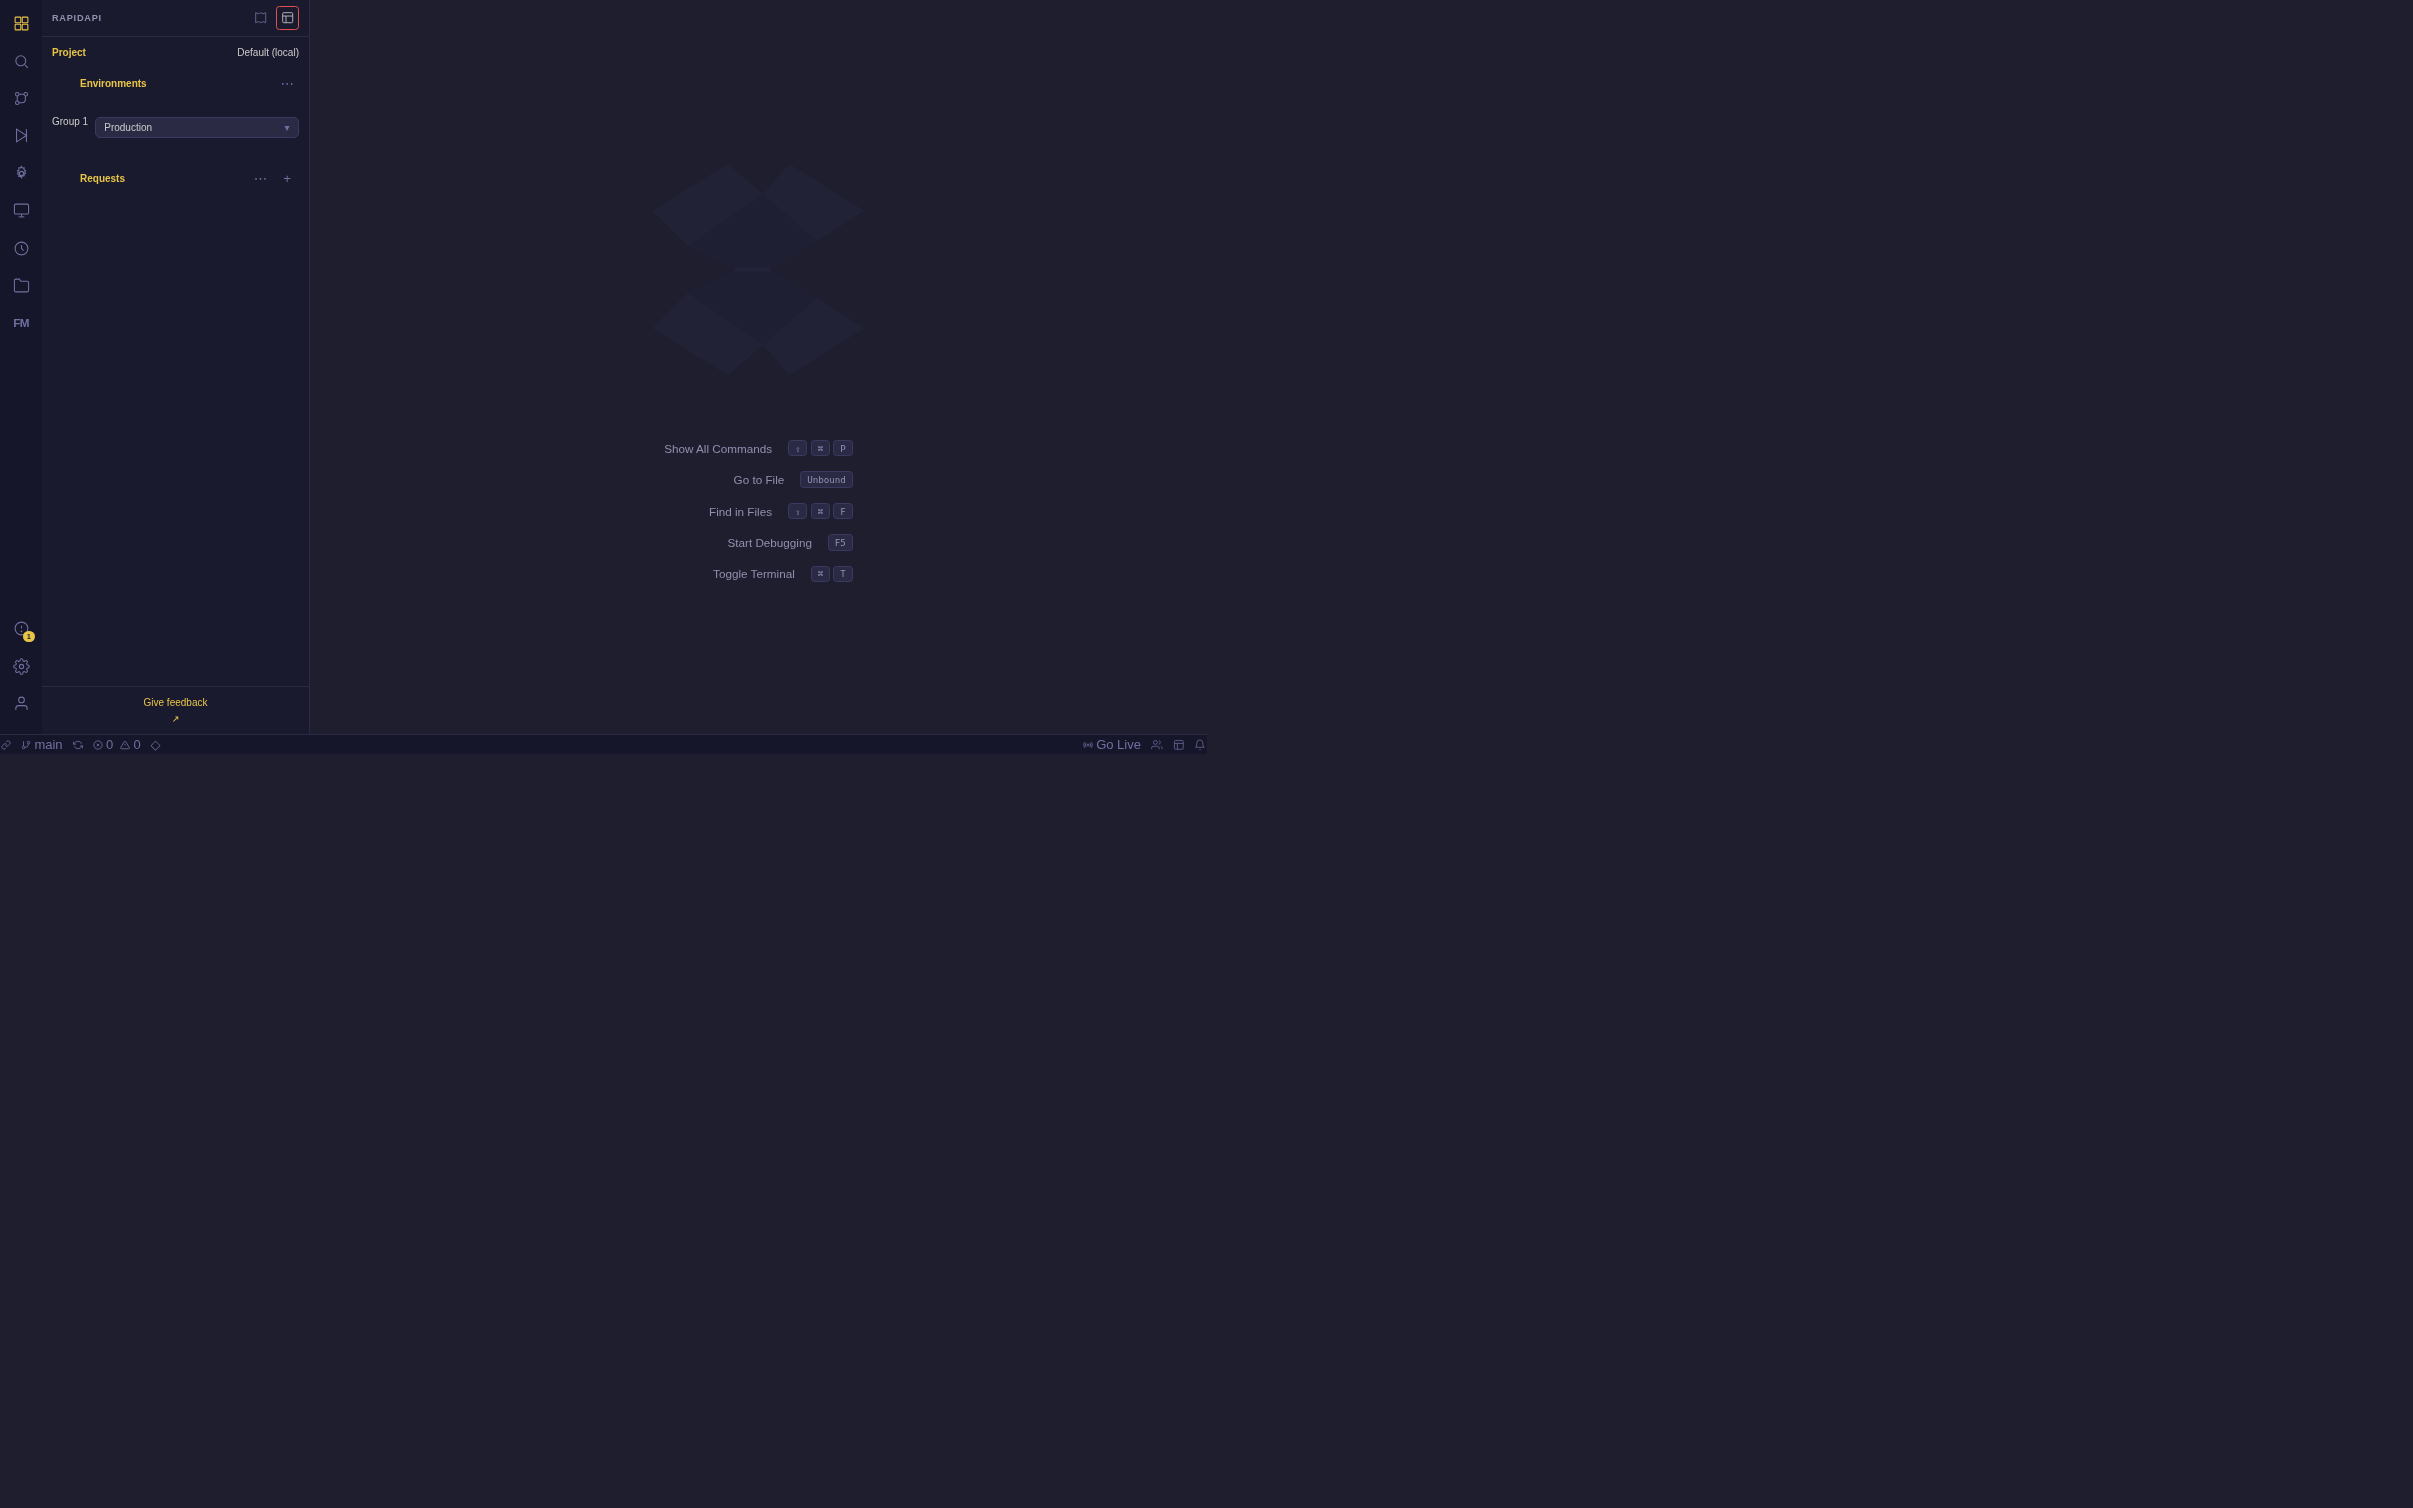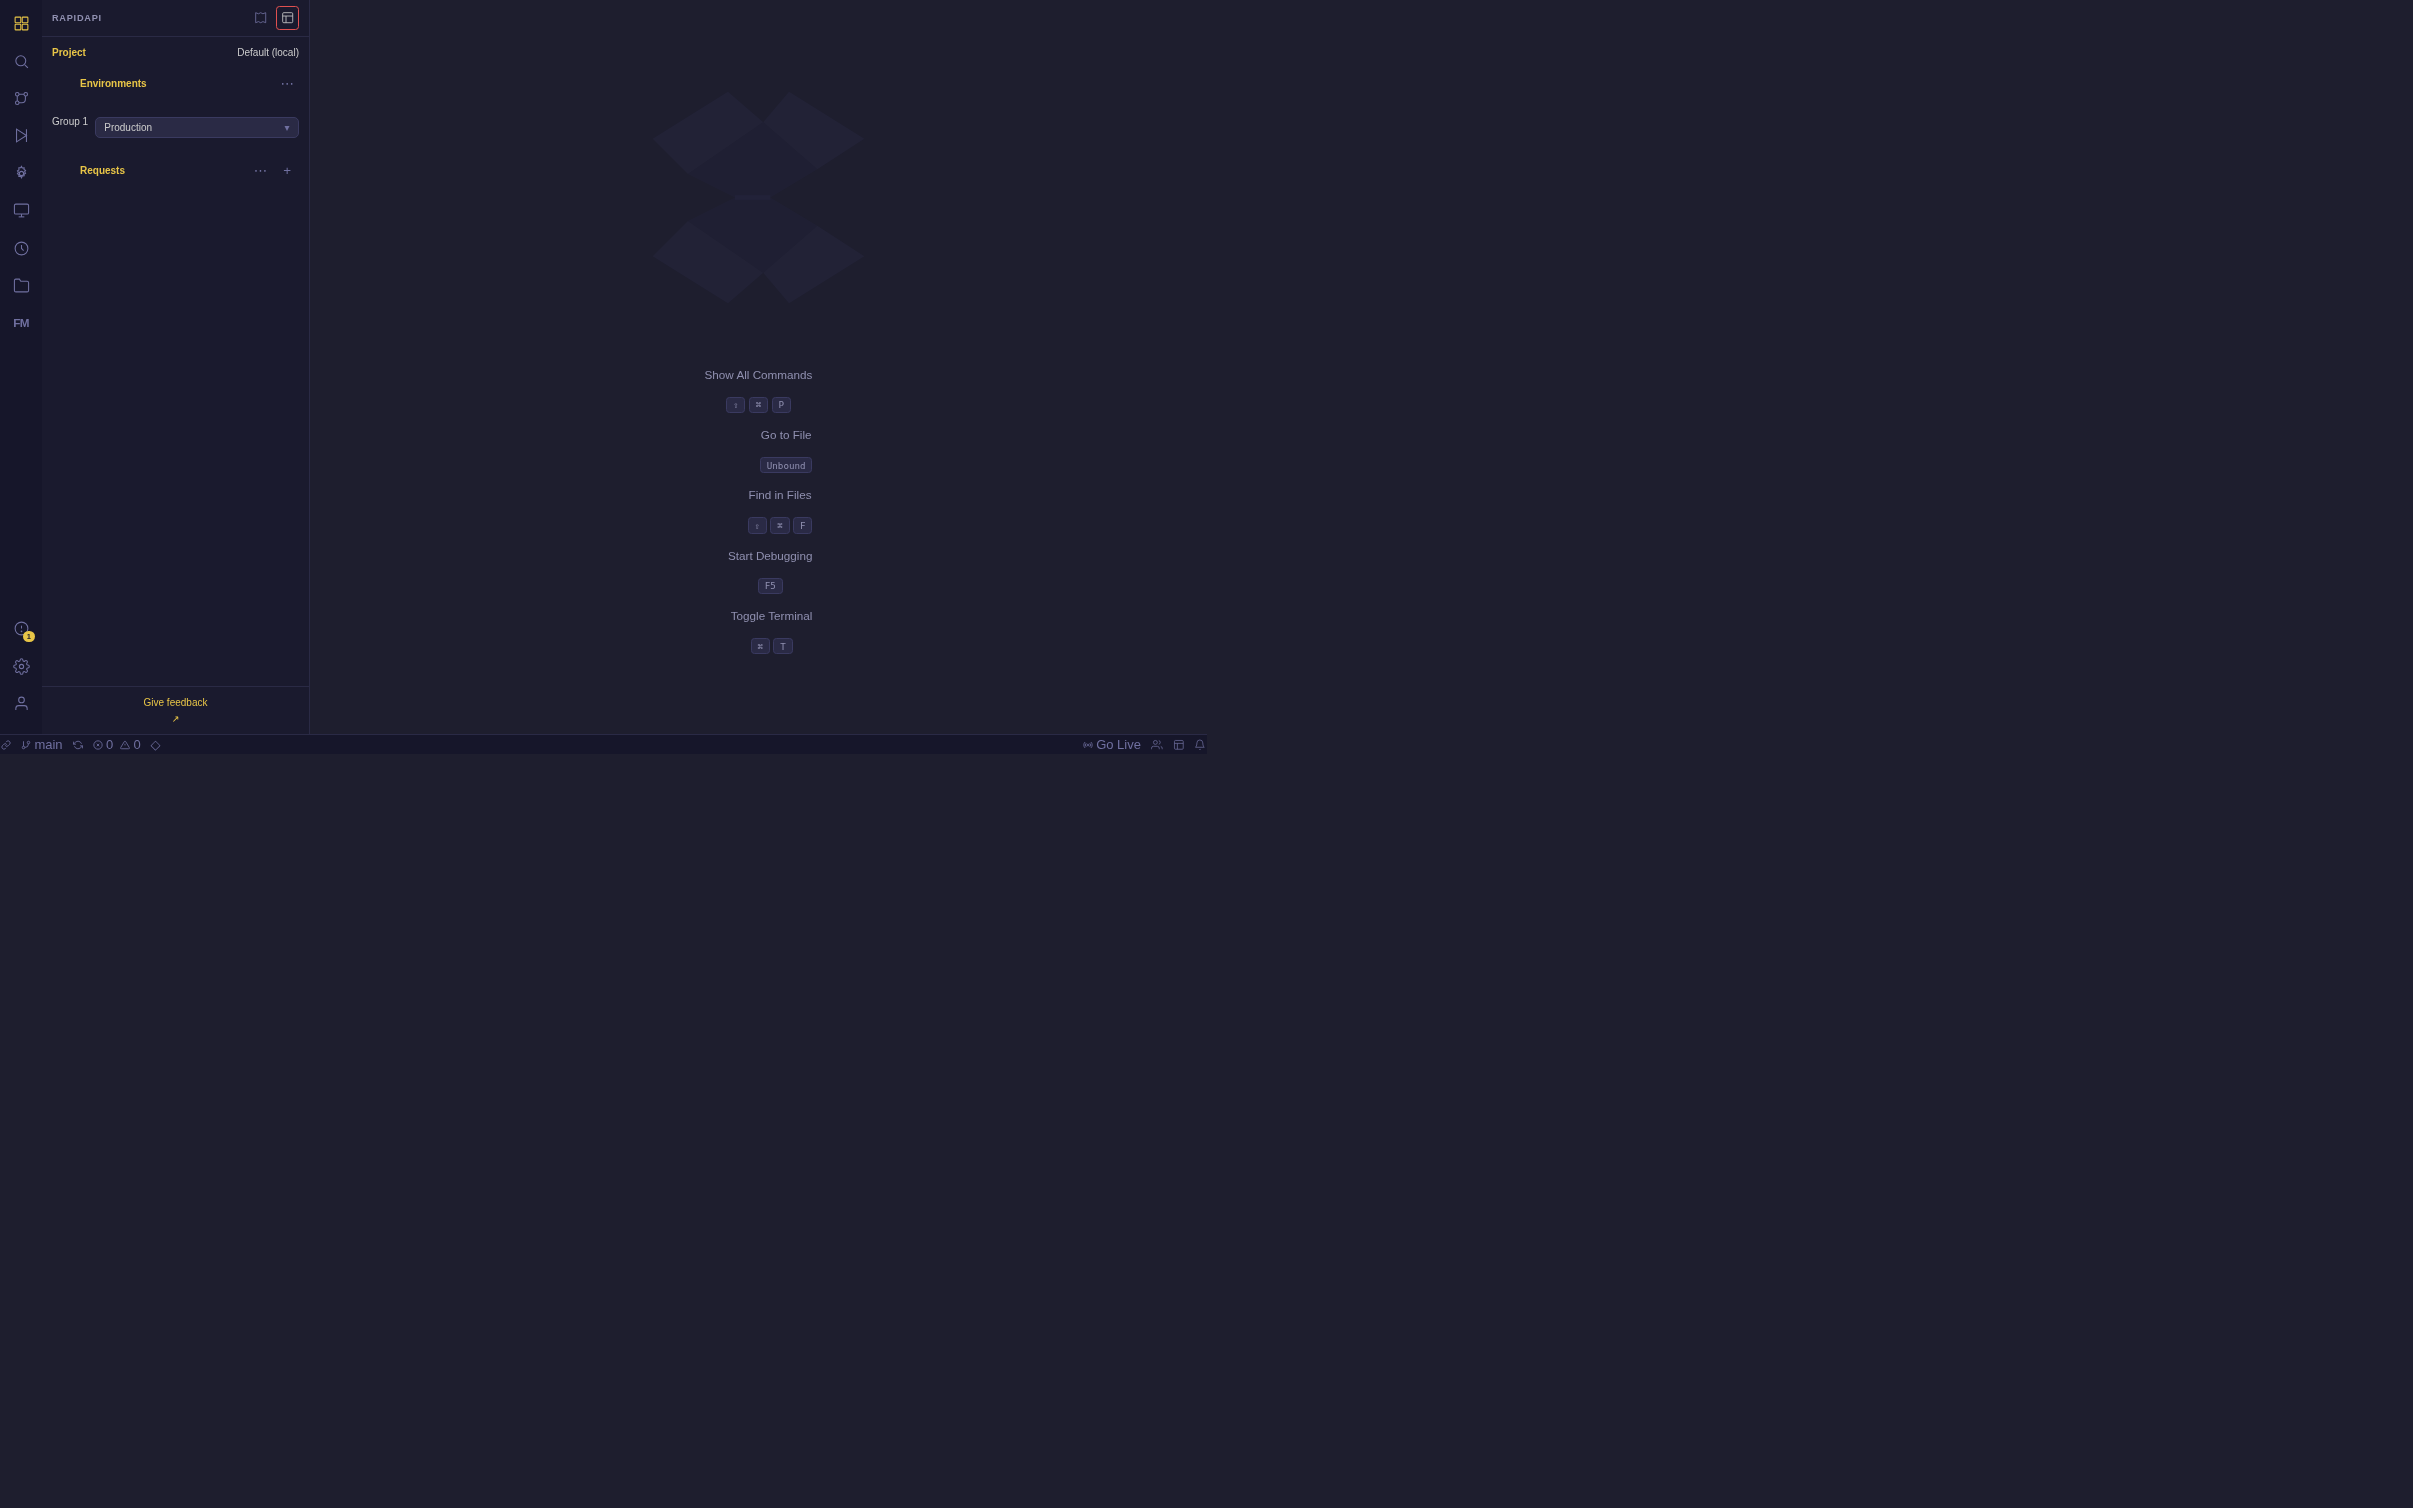--- a/index.html
+++ b/index.html
@@ -229,21 +229,20 @@
       display: flex;
       flex-direction: column;
       gap: 15px;
       align-items: flex-end;
     }
 
     .shortcut-row {
       display: flex;
       align-items: center;
       gap: 16px;
-      flex-direction: column;
     }
 
     .shortcut-label {
       color: #9090b0;
       font-size: 11.7px;
       text-align: right;
     }
 
     .shortcut-keys {
       display: flex;
@@ -427,21 +426,21 @@
       </div>
 
       <div class="env-group-row">
         <span class="env-group-label">Group 1</span>
         <div class="env-dropdown">
           <span>Production</span>
           <span class="chevron">▾</span>
         </div>
       </div>
 
-      <div class="section-row" style="margin-top: 20px;">
+      <div class="section-row" style="margin-top: 28px;">
         <span class="section-label">Requests</span>
         <div class="section-actions">
           <button class="icon-btn">⋯</button>
           <button class="icon-btn">+</button>
         </div>
       </div>
     </div>
 
     <div style="padding: 10px; border-top: 0.8px solid #2a2a45;">
       <a style="color: #e8c547; font-size: 10px; text-decoration: none; display: flex; align-items: center; gap: 5px; cursor: pointer; flex-direction: column;">

